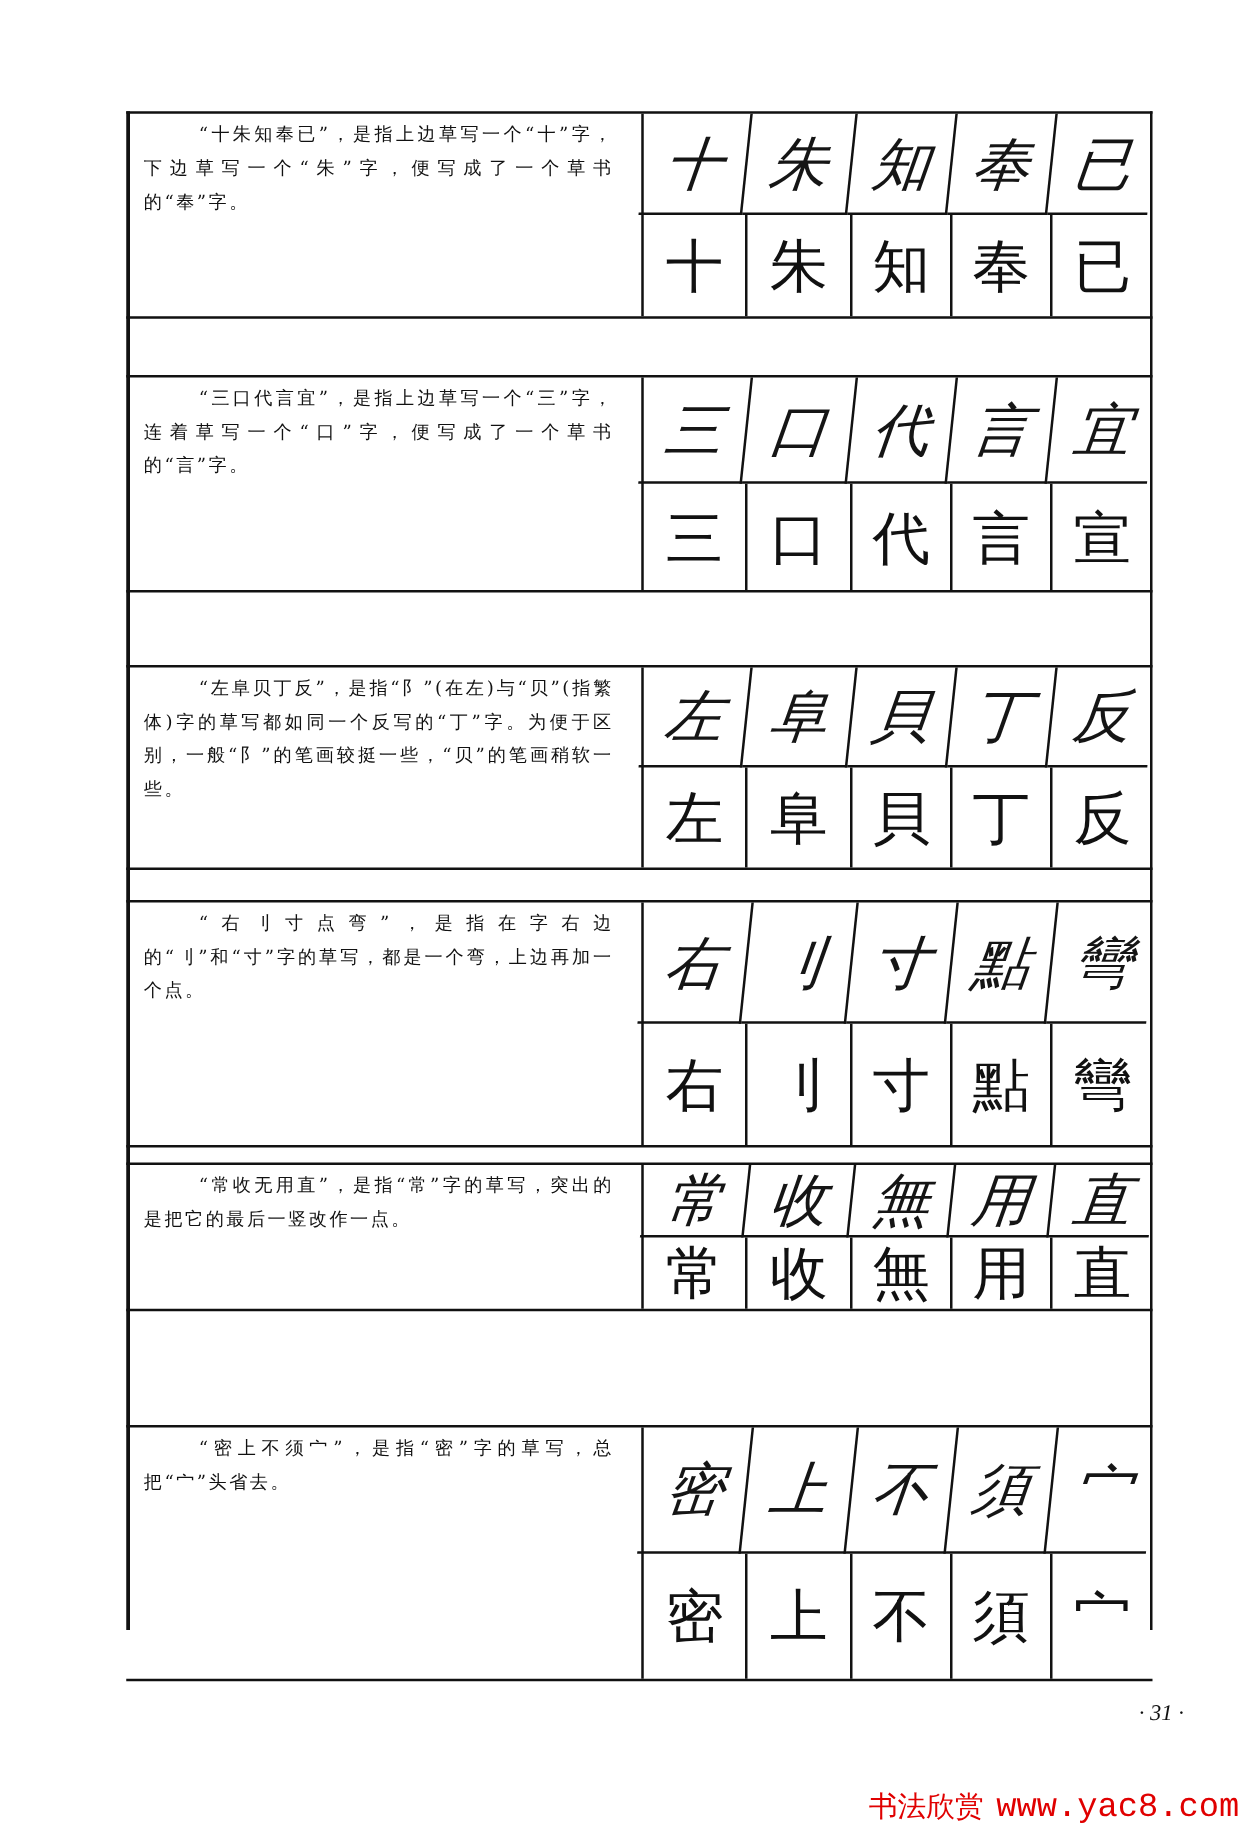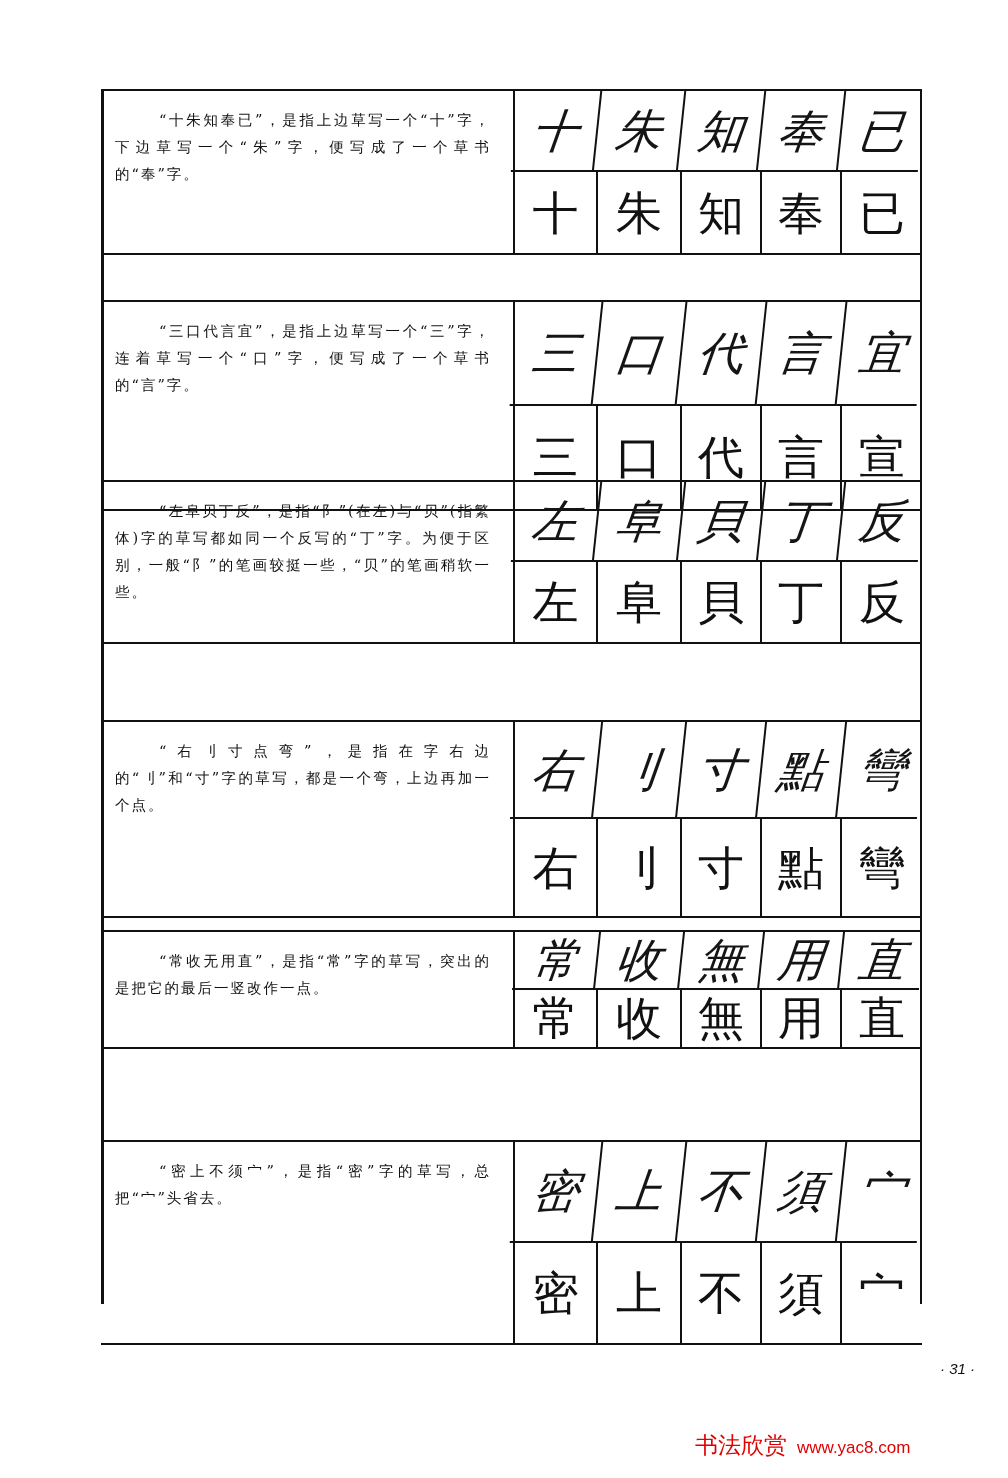--- a/index.html
+++ b/index.html
@@ -2,39 +2,39 @@
 <html><head>
 <meta charset="utf-8">
 <style>
   html, body { margin:0; padding:0; background:#ffffff; }
   body { width:1008px; height:1478px; position:relative; overflow:hidden;
          font-family:"DejaVu Serif","Liberation Serif",serif; color:#111; }
   .frame { position:absolute; left:101px; top:89px; width:821px; height:1215px;
            border-left:3px solid #111; border-right:2px solid #111; box-sizing:border-box; }
   .band { position:absolute; left:101px; width:821px; box-sizing:border-box;
           border-top:2px solid #111; border-bottom:2px solid #111; display:flex; }
-  .band .desc { width:414px; box-sizing:border-box; padding:16px 22px 0 14px;
+  .band .desc { width:414px; box-sizing:border-box; padding:4px 22px 0 14px;
                 font-size:14.5px; line-height:27px; letter-spacing:2px;
                 border-right:2px solid #111; text-align:justify; }
   .band .desc .indent { display:inline-block; width:44px; }
   .grid { flex:1; display:grid; grid-template-columns:83px 84px 80px 80px 1fr;
           grid-template-rows:1fr 1fr; }
   .cell { border-right:2px solid #111; border-bottom:2px solid #111;
           display:flex; align-items:center; justify-content:center;
           font-size:46px; line-height:1; box-sizing:border-box; }
   .cell:nth-child(5n) { border-right:none; }
   .cell:nth-child(n+6) { border-bottom:none; }
   .cell.cursive { font-family:"DejaVu Serif","Liberation Serif",serif; font-style:italic;
                   font-weight:300; transform:skewX(-6deg); color:#151515; }
   .cell.standard { font-family:"DejaVu Serif","Liberation Serif",serif; font-weight:500; color:#111; }
-  .page-num { position:absolute; left:940px; top:1360px; font-size:15px; font-style:italic;
-              font-family:Liberation Sans, sans-serif; }
+  .page-num { position:absolute; left:911px; top:1360px; font-size:18px; font-style:italic;
+              font-family:Liberation Serif, serif; }
   .watermark { position:absolute; left:695px; top:1430px; font-size:23px; color:#e00000;
                font-family:"Liberation Serif","DejaVu Serif",serif; white-space:nowrap; }
-  .watermark .url { font-family:Liberation Sans, sans-serif; font-size:17px; margin-left:10px; }
+  .watermark .url { font-family:Liberation Mono, monospace; font-size:27px; margin-left:10px; }
 </style>
 </head>
 <body>
 
 <div class="frame"></div>
 
 <div id="bands">
     <div class="band" style="top: 89px; height: 166px;">
       <div class="desc"><span class="indent"></span><span>“十朱知奉已”</span><span>，是指上边草写一个“十”字，下边草写一个“朱”字，便写成了一个草书的“奉”字。</span></div>
       <div class="grid">
@@ -43,36 +43,36 @@
         <div class="cell cursive">知</div>
         <div class="cell cursive">奉</div>
         <div class="cell cursive">已</div>
         <div class="cell standard">十</div>
         <div class="cell standard">朱</div>
         <div class="cell standard">知</div>
         <div class="cell standard">奉</div>
         <div class="cell standard">已</div>
       </div>
     </div>
-    <div class="band" style="top: 300px; height: 211px;">
+    <div class="band" style="top: 300px; height: 174px;">
       <div class="desc"><span class="indent"></span><span>“三口代言宜”</span><span>，是指上边草写一个“三”字，连着草写一个“口”字，便写成了一个草书的“言”字。</span></div>
       <div class="grid">
         <div class="cell cursive">三</div>
         <div class="cell cursive">口</div>
         <div class="cell cursive">代</div>
         <div class="cell cursive">言</div>
         <div class="cell cursive">宜</div>
         <div class="cell standard">三</div>
         <div class="cell standard">口</div>
         <div class="cell standard">代</div>
         <div class="cell standard">言</div>
         <div class="cell standard">宣</div>
       </div>
     </div>
-    <div class="band" style="top: 480px; height: 164px; justify-content: flex-end;">
+    <div class="band" style="top: 532px; height: 164px; justify-content: flex-end;">
       <div class="desc"><span class="indent"></span><span>“左阜贝丁反”</span><span>，是指“阝”(在左)与“贝”(指繁体)字的草写都如同一个反写的“丁”字。为便于区别，一般“阝”的笔画较挺一些，“贝”的笔画稍软一些。</span></div>
       <div class="grid">
         <div class="cell cursive">左</div>
         <div class="cell cursive">阜</div>
         <div class="cell cursive">貝</div>
         <div class="cell cursive">丁</div>
         <div class="cell cursive">反</div>
         <div class="cell standard">左</div>
         <div class="cell standard">阜</div>
         <div class="cell standard">貝</div>

